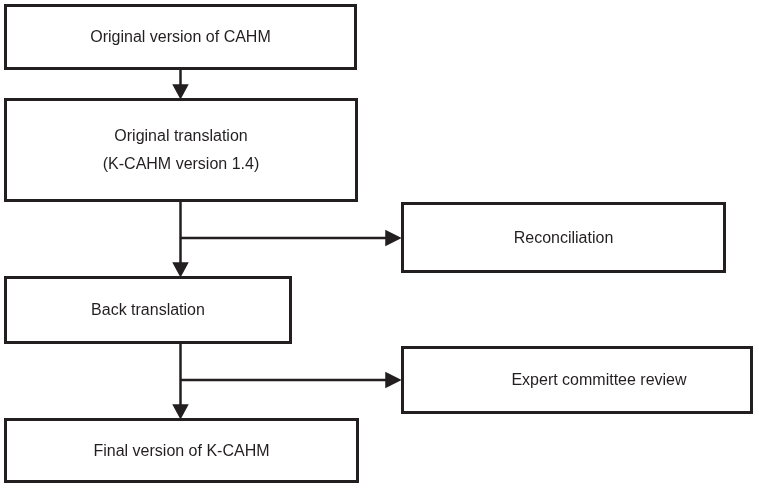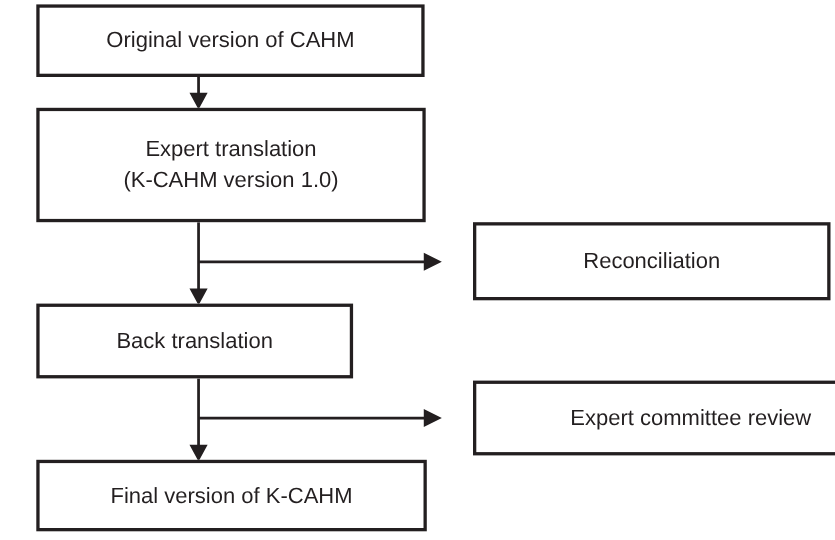--- a/index.html
+++ b/index.html
@@ -26,23 +26,22 @@
     position: absolute;
     box-sizing: border-box;
     border: 3px solid #231f20;
     background: #ffffff;
     display: flex;
     flex-direction: column;
     align-items: center;
     justify-content: center;
     text-align: center;
     color: #231f20;
-    font-size: 20px;
+    font-size: 16px;
     line-height: 28px;
-    margin-left: 29px;
   }
   
   .node-original       { left: 4px;   top: 4px;   width: 353px; height: 66px;  }
   .node-forward        { left: 4px;   top: 98px;  width: 354px; height: 104px; }
   .node-back           { left: 4px;   top: 276px; width: 288px; height: 68px;  }
   .node-final          { left: 4px;   top: 418px; width: 355px; height: 65px;  }
   
   .node-reconciliation { left: 401px; top: 202px; width: 325px; height: 71px;  }
   .node-expert         { left: 401px; top: 346px; width: 352px; height: 68px; padding-left: 44px;  }
 </style>
@@ -77,22 +76,22 @@
       <line x1="180.5" y1="380" x2="387" y2="380"></line>
       <polygon points="386,373 386,387 400,380" stroke-width="1.5"></polygon>
     </g>
   </svg>
 
   <div class="node node-original">
     <span>Original version of CAHM</span>
   </div>
 
   <div class="node node-forward">
-    <span>Expert translation</span>
-    <span>(K-CAHM version 1.0)</span>
+    <span>Original translation</span>
+    <span>(K-CAHM version 1.4)</span>
   </div>
 
   <div class="node node-reconciliation">
     <span>Reconciliation</span>
   </div>
 
   <div class="node node-back">
     <span>Back translation</span>
   </div>
 

